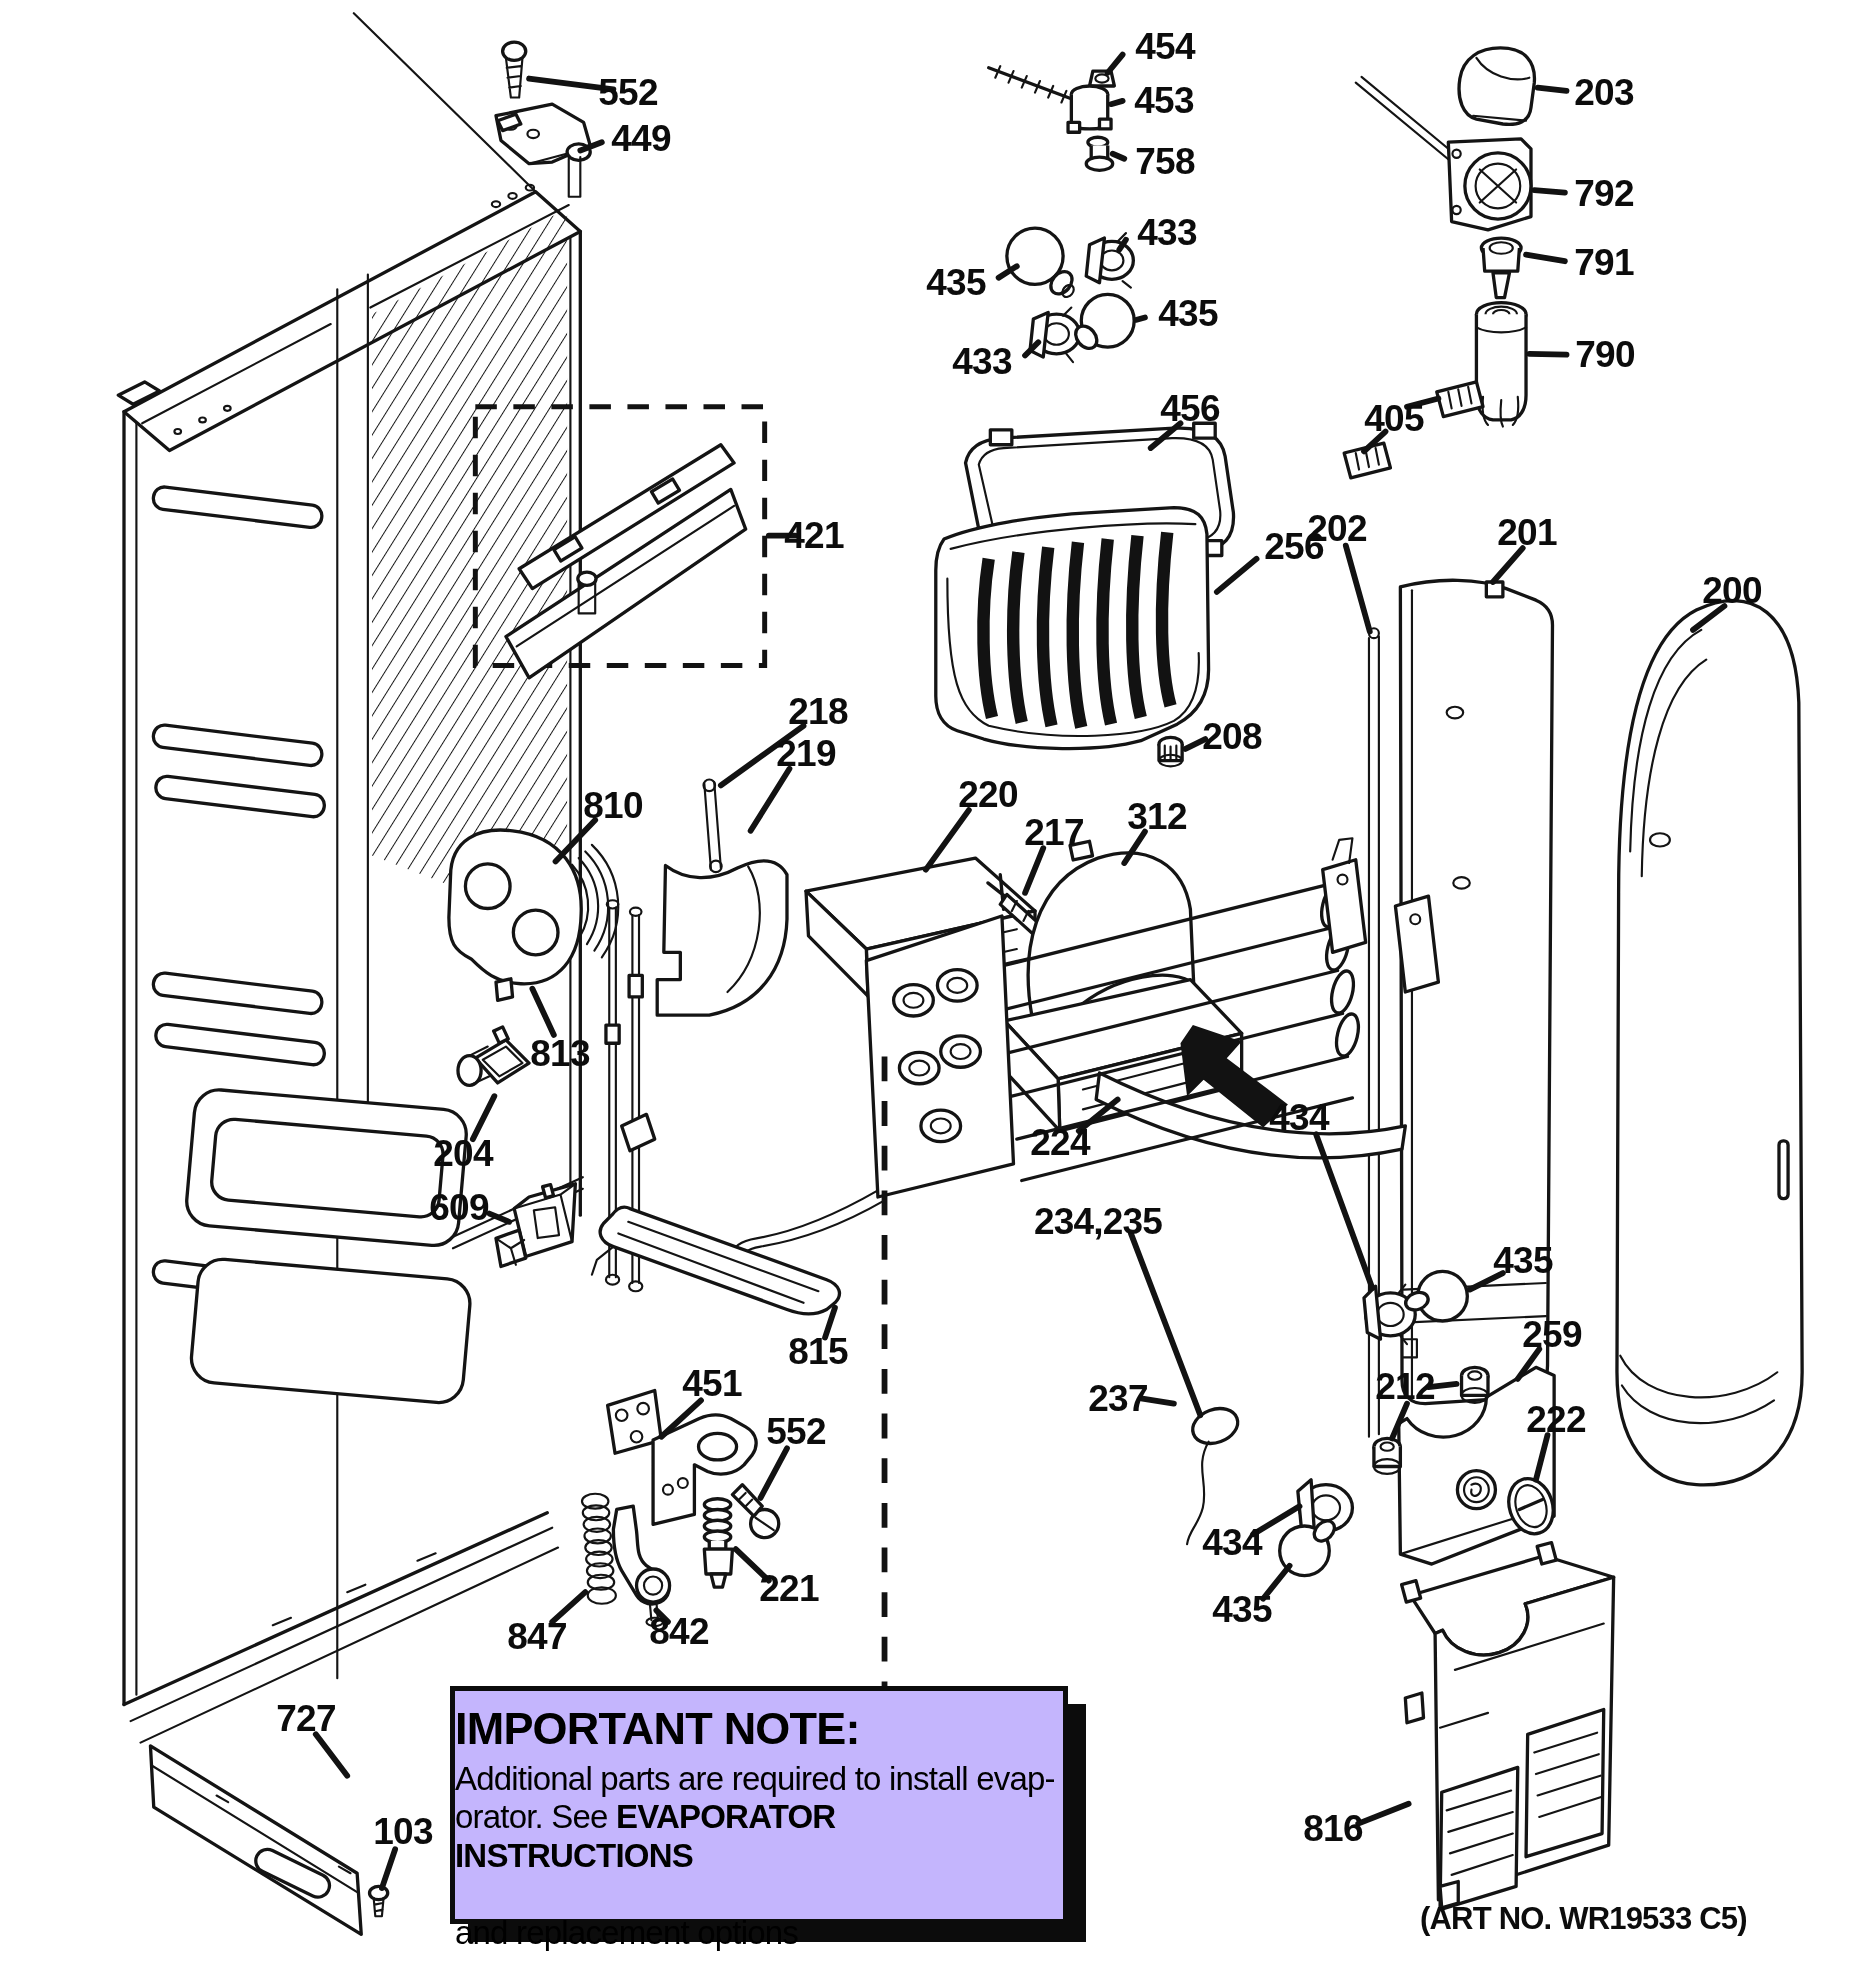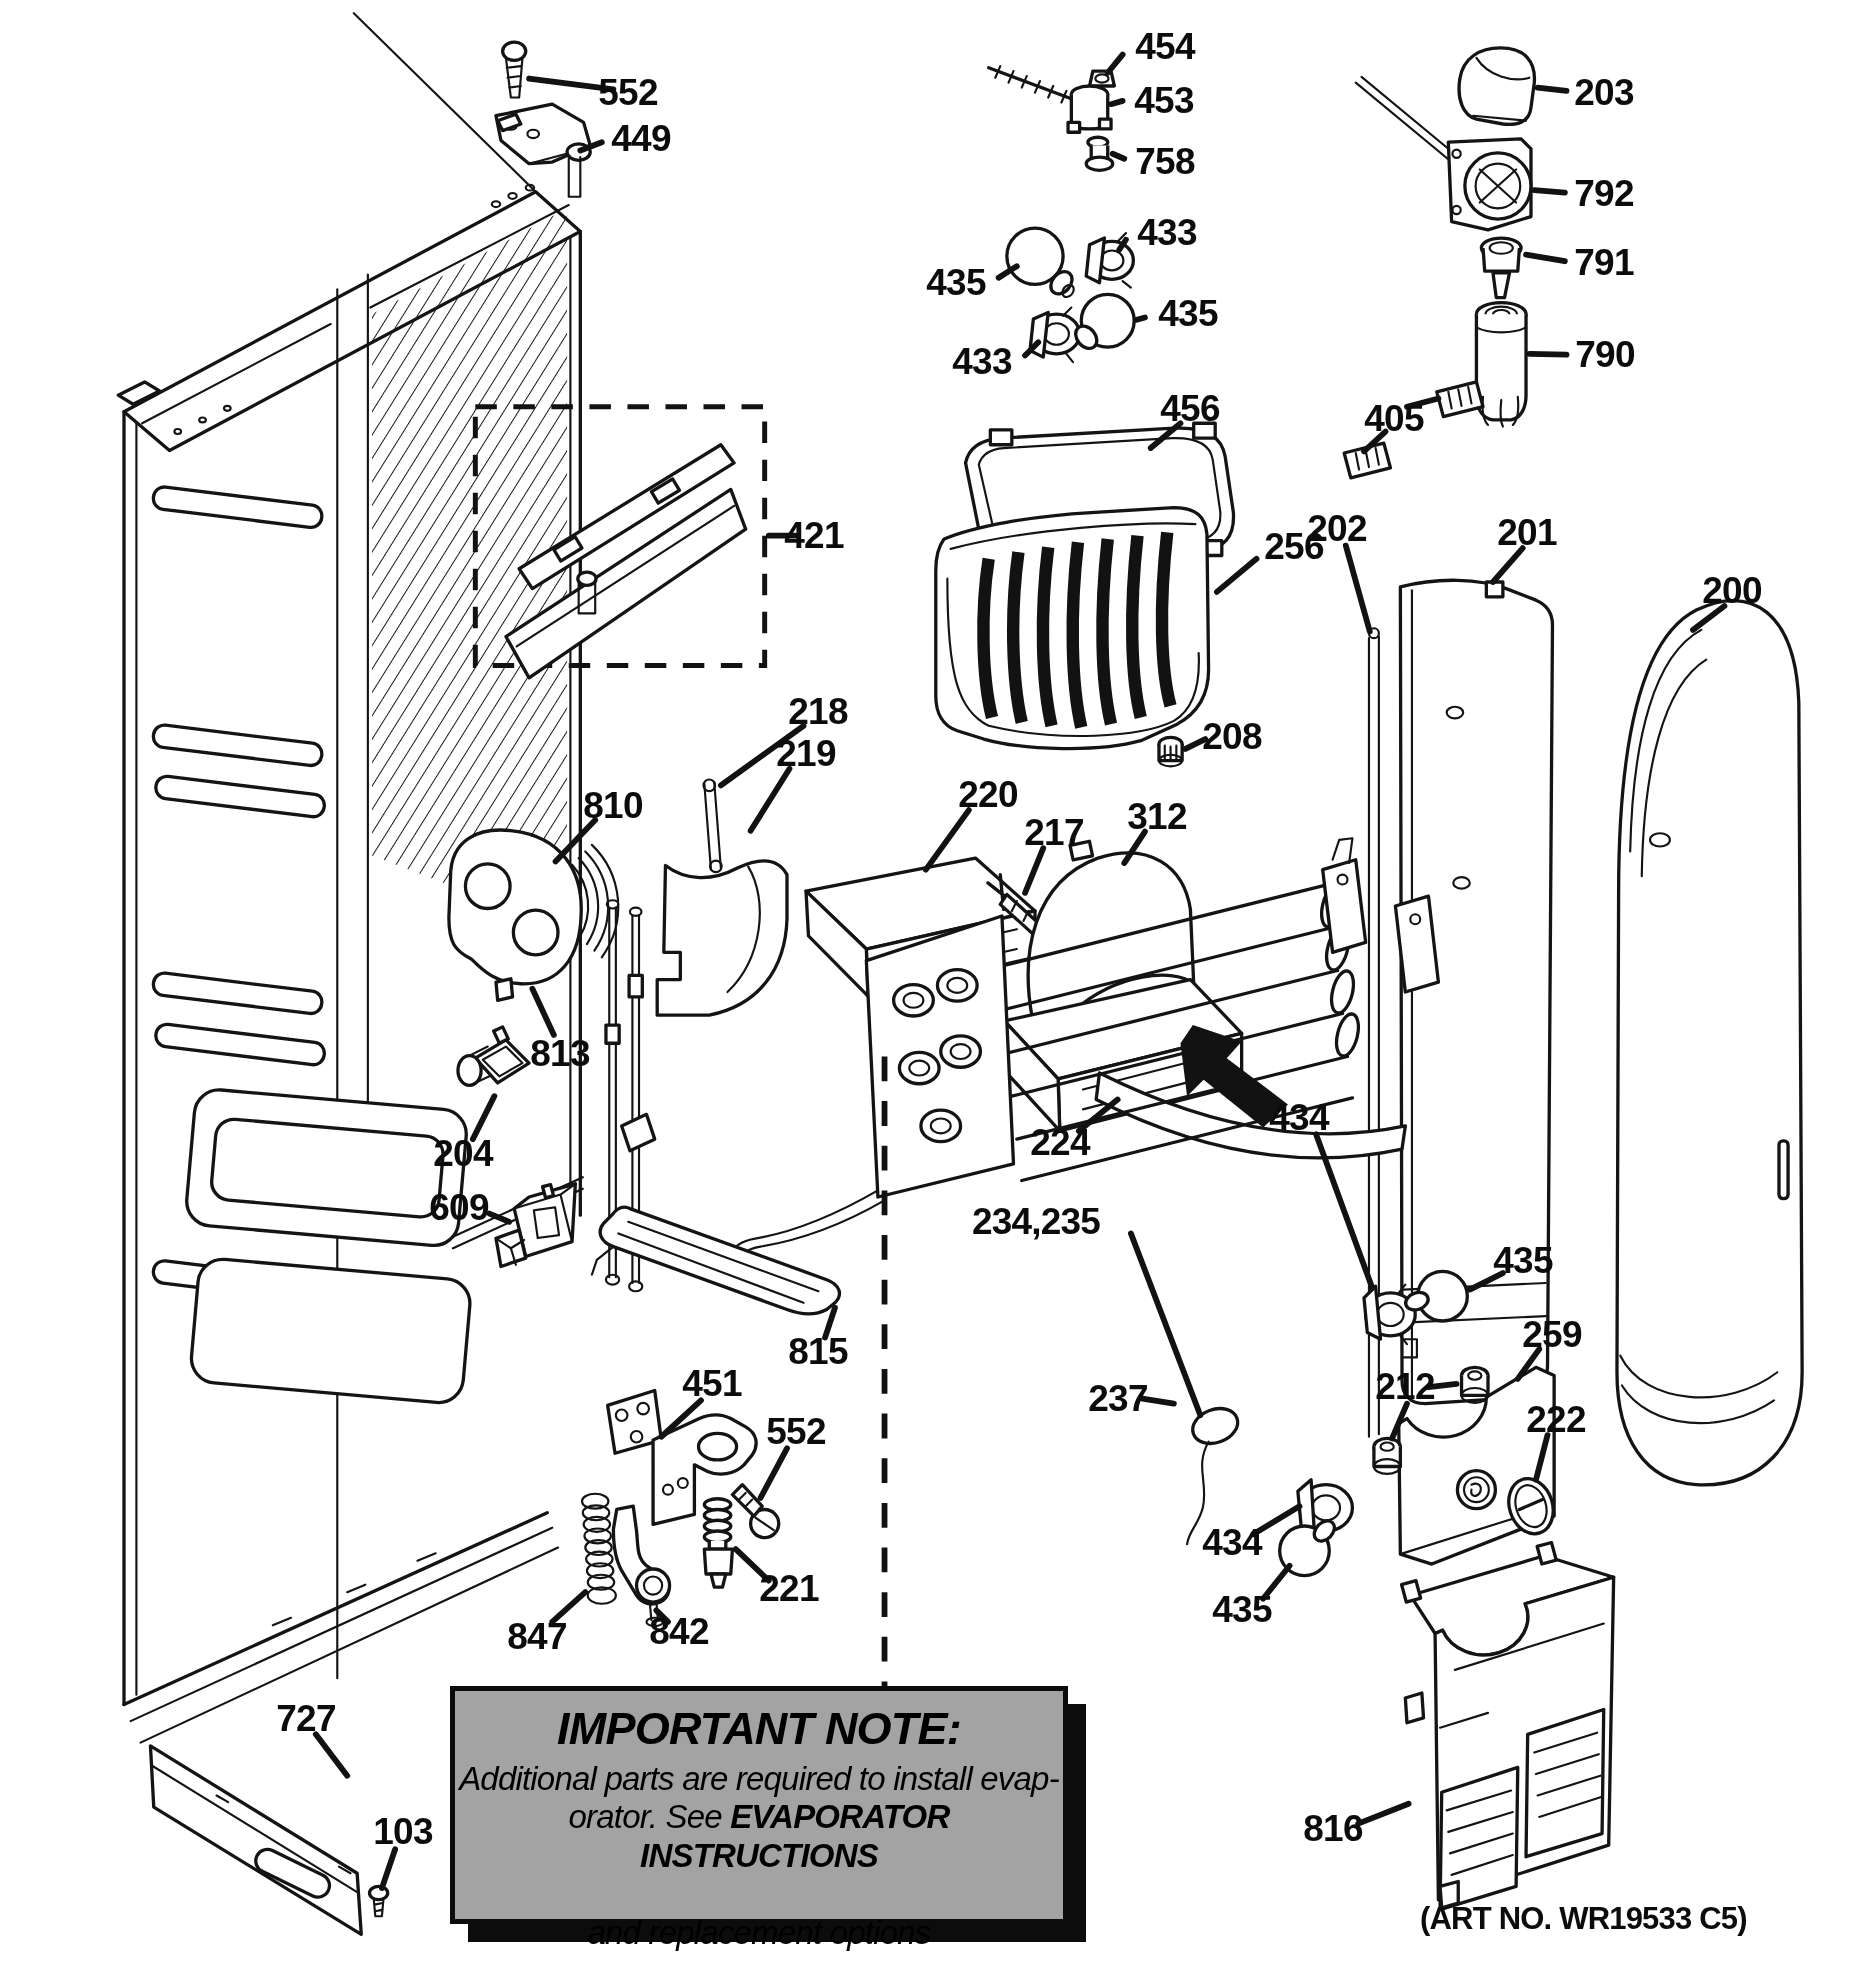--- a/index.html
+++ b/index.html
@@ -9,22 +9,22 @@
   svg *{vector-effect:none;}
   .ln{fill:none;stroke:#141414;stroke-width:4;stroke-linecap:round;stroke-linejoin:round;}
   .thin{stroke-width:2.6;}
   .wh{fill:#ffffff;stroke:#141414;stroke-width:4;stroke-linejoin:round;}
   .blk{fill:#121212;stroke:none;}
   .leader{fill:none;stroke:#121212;stroke-width:7;stroke-linecap:round;}
   .dash{fill:none;stroke:#121212;stroke-width:7;stroke-dasharray:30 24;}
   .lbl{position:absolute;transform:translate(-50%,-50%);font-size:37px;font-weight:600;
        color:#0c0c0c;white-space:nowrap;letter-spacing:-0.8px;}
   #noteShadow{position:absolute;left:468px;top:1704px;width:618px;height:238px;background:#0c0c0c;}
-  #noteBox{position:absolute;left:450px;top:1686px;width:618px;height:238px;background:#a3a3a3;
-           border:5.8px solid #0c0c0c;box-sizing:border-box;text-align:center;font-style:italic;}
+  #noteBox{position:absolute;left:450px;top:1686px;width:618px;height:238px;background:#c4b5fd;
+           border:5.8px solid #0c0c0c;box-sizing:border-box;text-align:left;}
   #noteBox .title{font-size:45px;font-weight:bold;margin-top:11.6px;letter-spacing:-0.8px;}
   #noteBox .body{font-size:33px;line-height:1.17;margin-top:5px;letter-spacing:-0.8px;}
   #artno{position:absolute;left:1420px;top:1901px;width:463px;font-size:31px;font-weight:bold;
          color:#0c0c0c;letter-spacing:-0.8px;}
 </style>
 </head>
 <body>
 
 <div id="stage">
 
@@ -521,21 +521,21 @@
 <div class="lbl" style="left:806px;top:754px">219</div>
 <div class="lbl" style="left:988px;top:795px">220</div>
 <div class="lbl" style="left:1054px;top:833px">217</div>
 <div class="lbl" style="left:1157px;top:817px">312</div>
 <div class="lbl" style="left:613px;top:806px">810</div>
 <div class="lbl" style="left:560px;top:1054px">813</div>
 <div class="lbl" style="left:463px;top:1154px">204</div>
 <div class="lbl" style="left:459px;top:1208px">609</div>
 <div class="lbl" style="left:818px;top:1352px">815</div>
 <div class="lbl" style="left:1060px;top:1143px">224</div>
-<div class="lbl" style="left:1036px;top:1222px">234,235</div>
+<div class="lbl" style="left:1098px;top:1222px">234,235</div>
 <div class="lbl" style="left:1118px;top:1399px">237</div>
 <div class="lbl" style="left:1299px;top:1118px">434</div>
 <div class="lbl" style="left:1523px;top:1261px">435</div>
 <div class="lbl" style="left:1552px;top:1335px">259</div>
 <div class="lbl" style="left:1405px;top:1387px">212</div>
 <div class="lbl" style="left:1556px;top:1420px">222</div>
 <div class="lbl" style="left:1232px;top:1543px">434</div>
 <div class="lbl" style="left:1242px;top:1610px">435</div>
 <div class="lbl" style="left:1333px;top:1829px">816</div>
 <div class="lbl" style="left:712px;top:1384px">451</div>

